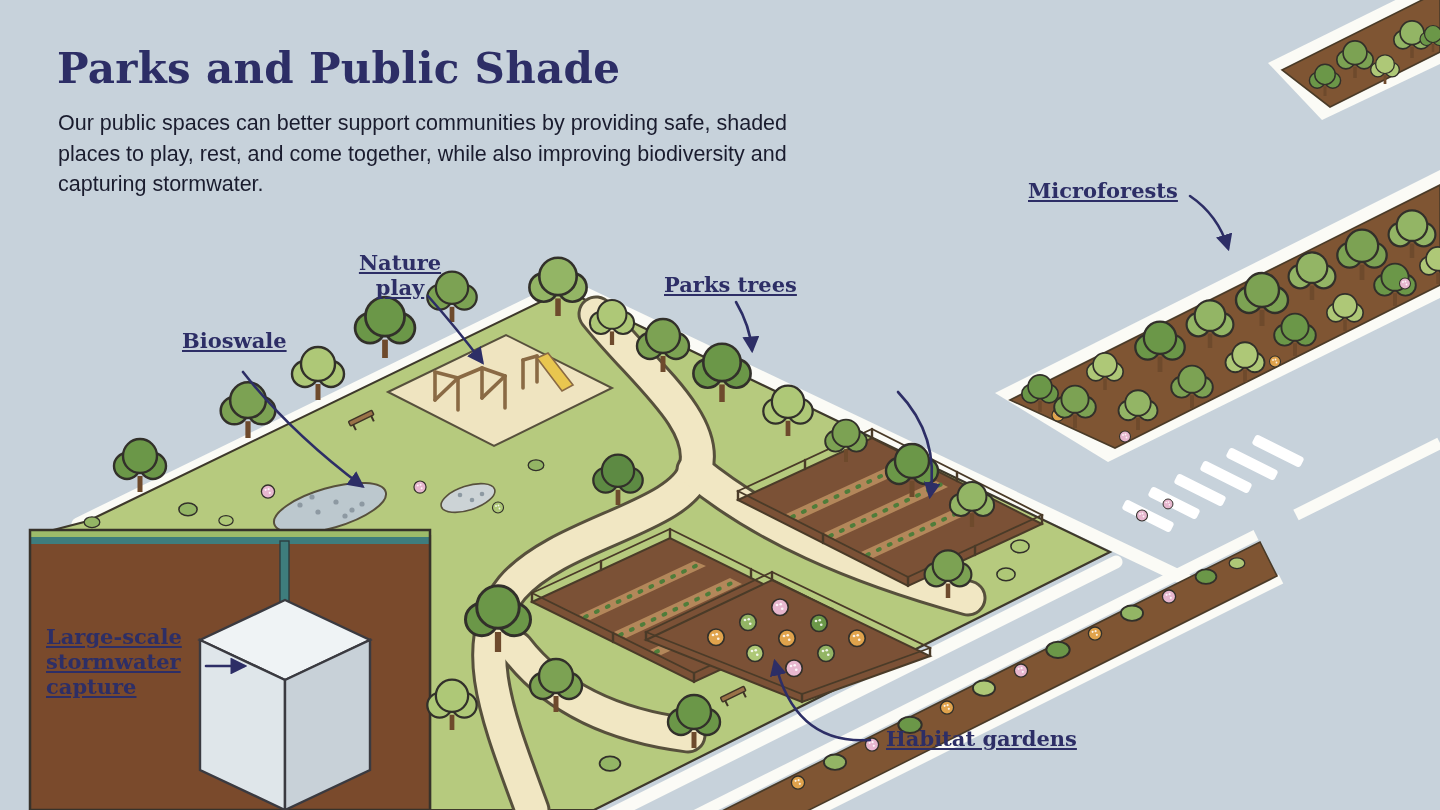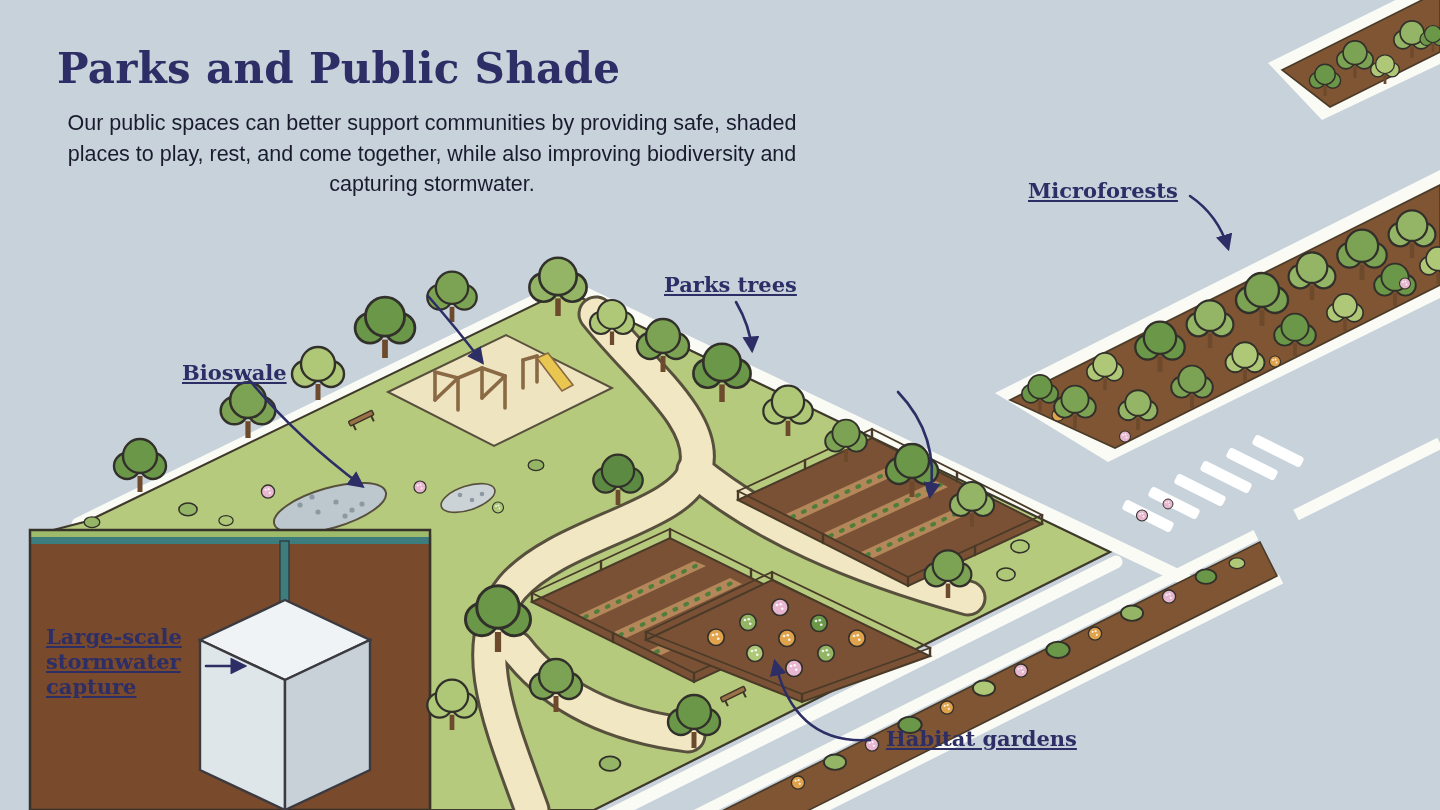--- a/index.html
+++ b/index.html
@@ -13,21 +13,20 @@
   .title{
     position:absolute;left:57px;top:44px;
     font-family:"DejaVu Serif",serif;font-weight:bold;
     font-size:42px;letter-spacing:.3px;
     color:var(--c-heading,#2d2e66);
   }
   .desc{
     position:absolute;left:58px;top:108px;width:748px;
     font-size:21.5px;line-height:1.43;
     color:var(--c-body,#1a1c2e);
-    text-align:center;
   }
   .label{
     position:absolute;
     font-family:"DejaVu Serif",serif;font-weight:bold;
     font-size:21px;line-height:1.2;
     color:var(--c-heading,#2d2e66);
     white-space:nowrap;
     text-decoration:underline;
   }
   .label.wrap{white-space:normal}
@@ -307,17 +306,18 @@
       <path class="arrow" d="M243,372 Q290,432 362,486" marker-end="url(#ah)"></path>
       <path class="arrow" d="M206,666 L244,666" marker-end="url(#ah)"></path>
       <path class="arrow" d="M870,740 Q795,745 775,662" marker-end="url(#ah)"></path>
     </g>
   </svg>
 
   <h1 class="title">Parks and Public Shade</h1>
   <p class="desc">Our public spaces can better support communities by providing safe, shaded places to play, rest, and come together, while also improving biodiversity and capturing stormwater.</p>
 
   <div class="label" style="left:1028px;top:178px">Microforests</div>
+  <div class="label wrap" style="left:350px;top:250px;width:100px;text-align:center">Nature play</div>
   <div class="label" style="left:664px;top:272px">Parks trees</div>
-  <div class="label" style="left:182px;top:360px">Bioswale</div>
+  <div class="label" style="left:182px;top:328px">Bioswale</div>
   <div class="label" style="left:886px;top:726px">Habitat gardens</div>
   <div class="label wrap" style="left:46px;top:624px;width:165px">Large-scale stormwater capture</div>
 </div>
 
 </body></html>

